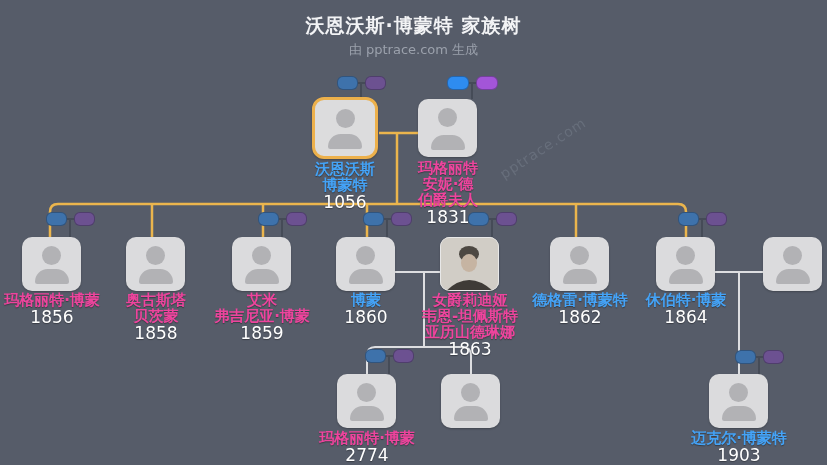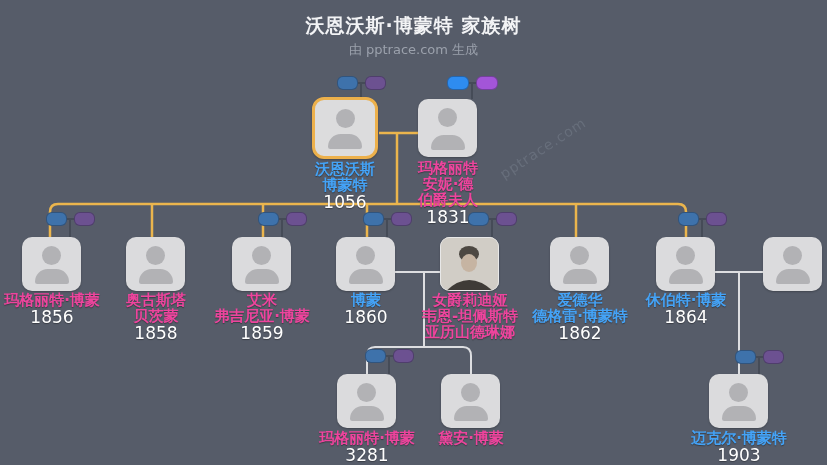--- a/index.html
+++ b/index.html
@@ -189,35 +189,32 @@
     <div class="yr">1859</div>
   </div>
   <div class="label" style="left:216px;top:292px">
     <div class="nm m">博蒙</div>
     <div class="yr">1860</div>
   </div>
   <div class="label" style="left:320px;top:292px">
     <div class="nm f">女爵莉迪娅</div>
     <div class="nm f">韦恩-坦佩斯特</div>
     <div class="nm f">亚历山德琳娜</div>
+    <div class="yr">1863</div>
   </div>
   <div class="label" style="left:430px;top:292px">
-    <div class="nm m">爱德华</div>
     <div class="nm m">德格雷·博蒙特</div>
     <div class="yr">1862</div>
   </div>
   <div class="label" style="left:536px;top:292px">
     <div class="nm m">休伯特·博蒙</div>
     <div class="yr">1864</div>
   </div>
   <div class="label" style="left:217px;top:430px">
     <div class="nm f">玛格丽特·博蒙</div>
-    <div class="yr">3281</div>
-  </div>
-  <div class="label" style="left:321px;top:430px">
-    <div class="nm f">黛安·博蒙</div>
+    <div class="yr">2774</div>
   </div>
   <div class="label" style="left:589px;top:430px">
     <div class="nm m">迈克尔·博蒙特</div>
     <div class="yr">1903</div>
   </div>
 
 </div>
 
 </body></html>

